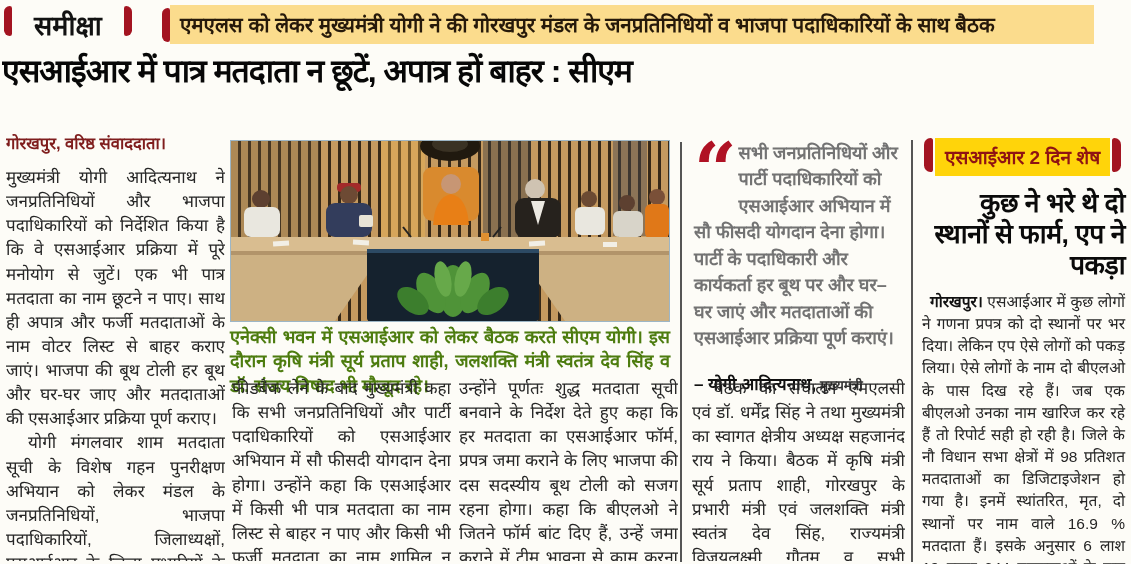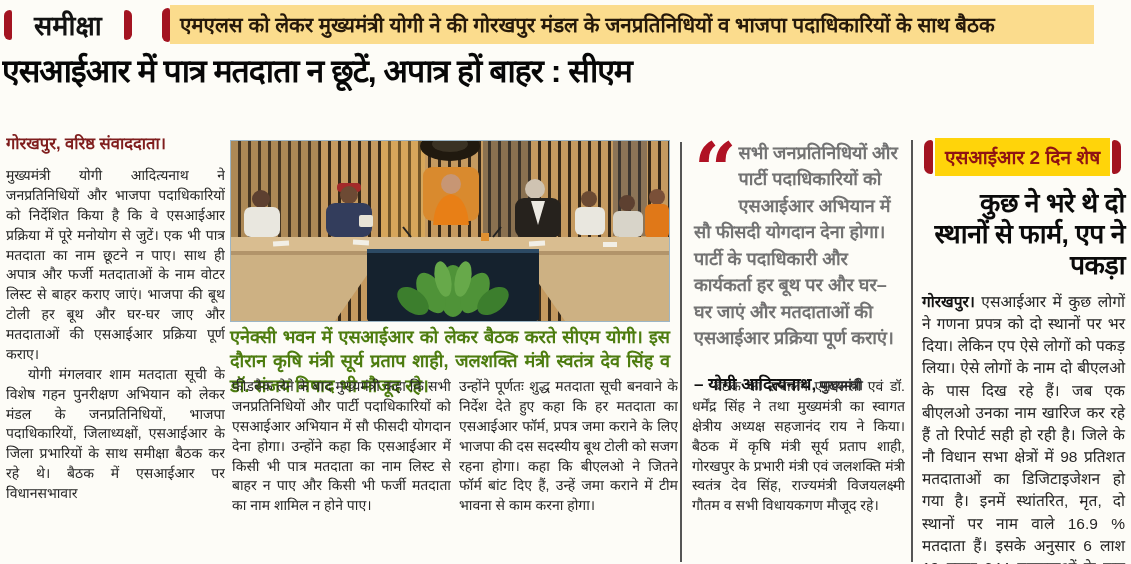--- a/index.html
+++ b/index.html
@@ -2,37 +2,37 @@
 <html lang="hi"><head>
 <meta charset="utf-8">
 <style>
   html,body{margin:0;padding:0;}
   body{
     width:1131px;height:564px;position:relative;overflow:hidden;
     background:#fdfcf7;color:#1d1d1d;
     font-family:"Liberation Sans","DejaVu Sans",sans-serif;
   }
   
-  .kicker{position:absolute;left:4px;top:6px;display:flex;align-items:center;gap:10px;}
+  .kicker{position:absolute;left:4px;top:6px;display:flex;align-items:flex-start;gap:10px;}
   .brk{width:8px;height:30px;background:#a31421;border-radius:4px;display:inline-block;}
   .brk.open{border-top-left-radius:10px;border-bottom-left-radius:10px;}
   .brk.close{border-top-right-radius:10px;border-bottom-right-radius:10px;}
   .kicker-label{font-size:27px;font-weight:800;color:#121212;letter-spacing:0;padding:0 12px;}
   .banner{position:absolute;left:162px;top:5px;display:flex;align-items:center;}
   .banner .strip{
     background:#fbdc8d;color:#26190a;font-size:20.5px;font-weight:800;
     padding:5px 12px 6px 10px;white-space:nowrap;width:902px;overflow:hidden;
   }
   .headline{
     position:absolute;left:2px;top:48px;width:1129px;
     font-size:32px;font-weight:800;color:#070707;white-space:nowrap;
     letter-spacing:-1px;overflow:hidden;
   }
   
-  .coltext{font-size:14px;line-height:1.42;color:#262626;text-align:justify;}
+  .coltext{font-size:17px;line-height:1.42;color:#262626;text-align:justify;}
   .byline{font-weight:800;font-size:16.5px;color:#7f1d1d;margin-bottom:12px;}
   .indent{text-indent:22px;}
   .col1{position:absolute;left:6px;top:131px;width:219px;height:430px;overflow:hidden;}
   .col2{position:absolute;left:232px;top:377px;width:219px;height:184px;overflow:hidden;}
   .col3{position:absolute;left:459px;top:377px;width:219px;height:184px;overflow:hidden;}
   .col4{position:absolute;left:692px;top:377px;width:213px;height:184px;overflow:hidden;}
   
   .photo{position:absolute;left:230px;top:140px;width:438px;height:180px;border:1px solid #9db6c6;background:#c29457;}
   .photo svg{display:block;width:100%;height:100%;}
   .caption{
@@ -47,33 +47,33 @@
   .quote{position:absolute;left:694px;top:140px;width:210px;}
   .quote-mark{
     float:left;font-size:74px;line-height:.65;color:#b01224;font-weight:900;
     margin:6px 8px 0 0;font-family:"DejaVu Serif","Liberation Serif",serif;letter-spacing:-6px;
   }
   .quote-text{font-size:18px;font-weight:700;color:#737373;line-height:1.47;text-align:left;}
   .quote-attr{margin-top:20px;font-size:17px;font-weight:800;color:#111;}
   .quote-attr .title{font-size:13.5px;font-weight:600;color:#333;}
   
   .sidebar{position:absolute;left:922px;top:138px;width:203px;}
-  .badge{display:flex;align-items:center;gap:2px;margin-left:2px;}
+  .badge{display:flex;align-items:flex-start;gap:2px;margin-left:2px;}
   .badge .brk{height:34px;width:9px;}
   .badge-label{
     background:#ffd40a;color:#8f1313;font-size:19px;font-weight:800;
     padding:6px 10px;white-space:nowrap;
   }
   .sb-headline{
     margin-top:12px;font-size:26.5px;font-weight:900;color:#0a0a0a;line-height:1.17;
     letter-spacing:-.5px;
     text-align:right;
   }
   .sb-body{margin-top:10px;font-size:15.5px;line-height:1.43;color:#262626;text-align:justify;}
-  .sb-body .dateline{font-weight:800;color:#111;}
+  .sb-body .dateline{font-weight:800;color:#111;margin-left:8px;}
 </style>
 </head>
 <body>
 
 <div class="kicker">
   <span class="brk open"></span>
   <span class="kicker-label">समीक्षा</span>
   <span class="brk close"></span>
 </div>
 

